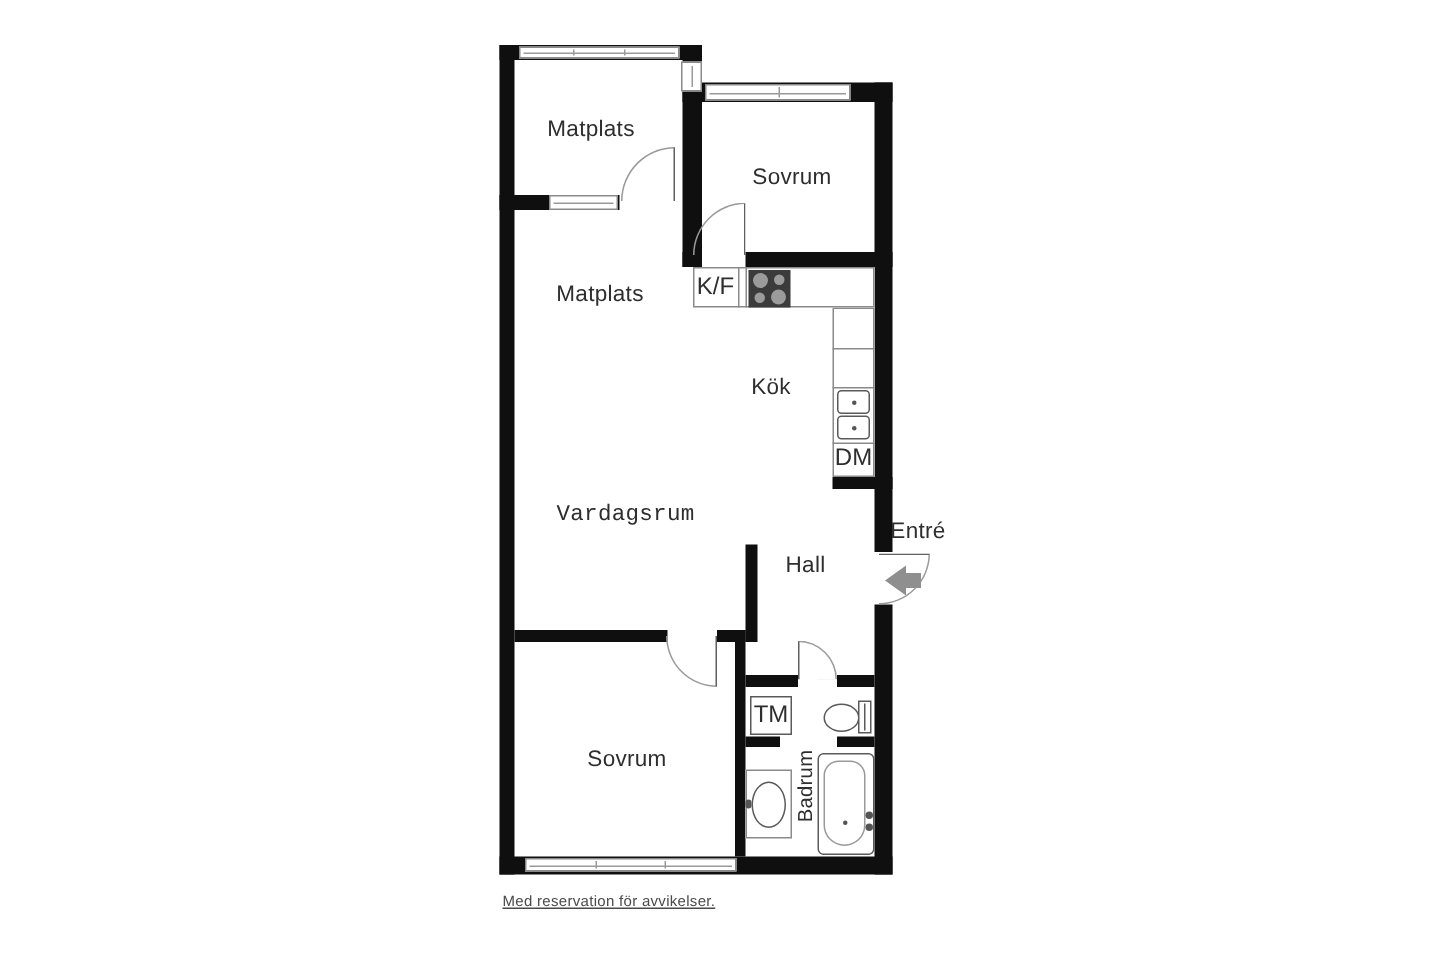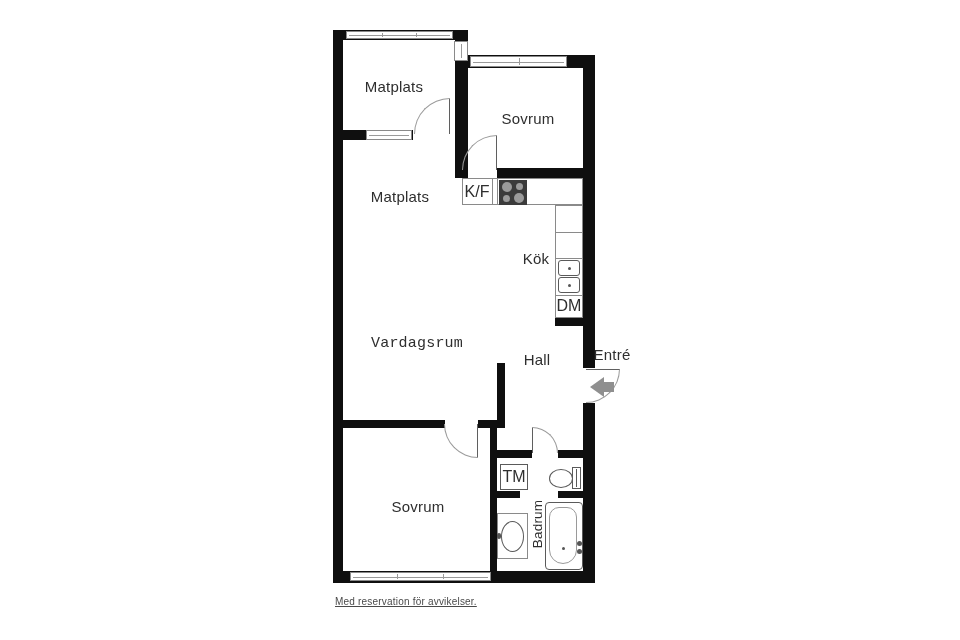--- a/index.html
+++ b/index.html
@@ -126,24 +126,24 @@
     <div style="position:absolute;left:3px;top:4px;width:28px;height:57px;border:1px solid #9a9a9a;border-radius:10px 10px 14px 14px;box-sizing:border-box;"></div>
     <div class="dot" style="left:16px;top:44px;width:3px;height:3px;"></div>
     <div class="dot" style="left:31px;top:38px;width:5px;height:5px;"></div>
     <div class="dot" style="left:31px;top:46px;width:5px;height:5px;"></div>
   </div>
 
   <div class="lbl" style="left:394px;top:86px;">Matplats</div>
   <div class="lbl" style="left:528px;top:118px;">Sovrum</div>
   <div class="lbl" style="left:400px;top:196px;">Matplats</div>
   <div class="lbl small" style="left:477px;top:192px;">K/F</div>
-  <div class="lbl" style="left:536px;top:258px;text-align:center;">Kök</div>
+  <div class="lbl" style="left:514px;top:258px;text-align:center;">Kök</div>
   <div class="lbl small" style="left:569px;top:306px;">DM</div>
   <div class="lbl" style="left:417px;top:343px;font-family:Liberation Mono, monospace;">Vardagsrum</div>
-  <div class="lbl" style="left:537px;top:359px;">Hall</div>
+  <div class="lbl" style="left:537px;top:377px;">Hall</div>
   <div class="lbl" style="left:612px;top:354px;">Entré</div>
   <div class="lbl" style="left:418px;top:506px;">Sovrum</div>
   <div class="lbl small" style="left:514px;top:477px;">TM</div>
   <div class="lbl" id="lbl-badrum" style="left:537px;top:524px;">Badrum</div>
 
   <div id="footer-note">Med reservation för avvikelser.</div>
 
 </div>
 
 </body></html>

